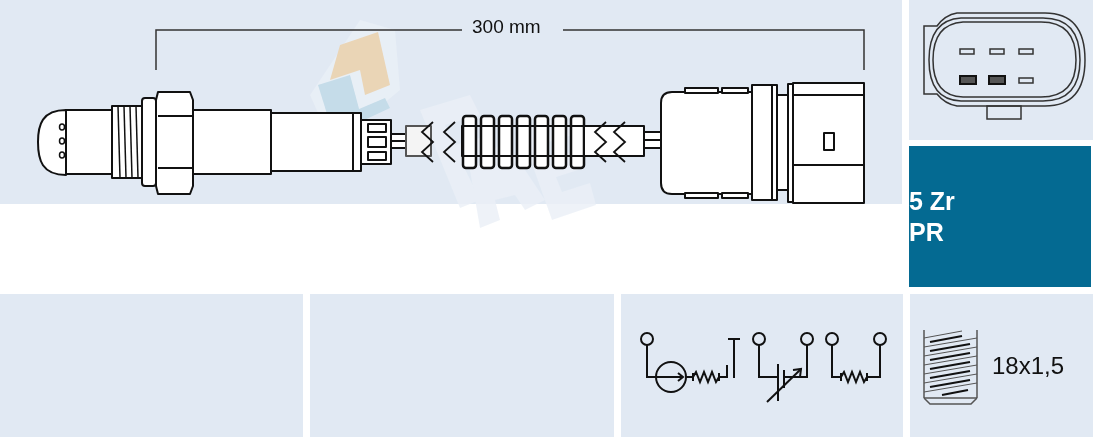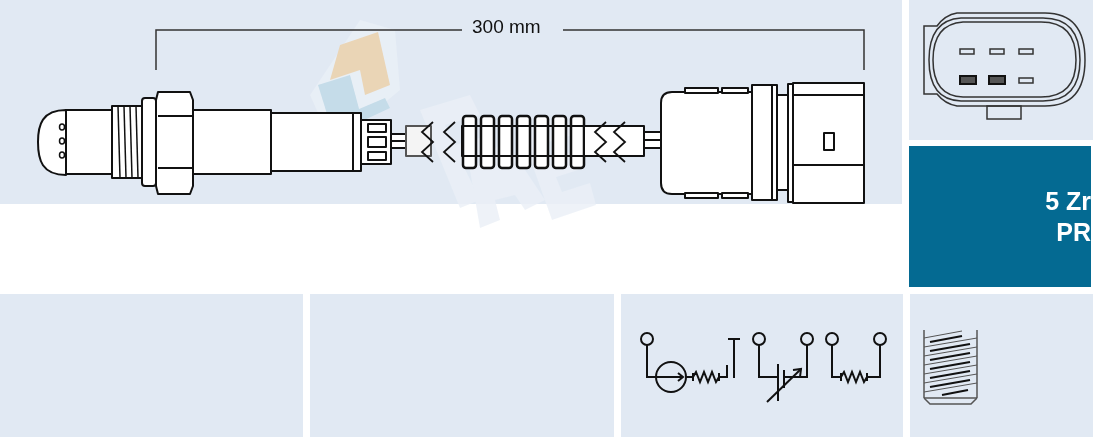--- a/index.html
+++ b/index.html
@@ -1,20 +1,20 @@
 <!DOCTYPE html>
 <html><head>
 <meta charset="utf-8">
 <style>
   html,body{margin:0;padding:0;background:#ffffff;}
   body{width:1093px;height:437px;position:relative;overflow:hidden;font-family:"Liberation Sans",sans-serif;}
   .panel{position:absolute;background:#e1e9f3;}
   #main-panel{left:0;top:0;width:902px;height:204px;}
   #connector-panel{left:909px;top:0;width:184px;height:140px;}
-  #type-panel{left:909px;top:146px;width:182px;height:141px;background:#046a92;display:flex;flex-direction:column;align-items:flex-end;justify-content:center;color:#fff;font-weight:bold;font-size:25px;line-height:31px;}
+  #type-panel{left:909px;top:146px;width:182px;height:141px;background:#046a92;display:flex;flex-direction:column;align-items:flex-start;justify-content:center;color:#fff;font-weight:bold;font-size:25px;line-height:31px;}
   #empty-1{left:0;top:294px;width:303px;height:143px;}
   #empty-2{left:310px;top:294px;width:304px;height:143px;}
   #circuit-panel{left:621px;top:294px;width:282px;height:143px;}
   #thread-panel{left:910px;top:294px;width:183px;height:143px;}
   svg{position:absolute;left:0;top:0;}
   .dim-label{position:absolute;left:472px;top:16px;font-size:19px;color:#111;letter-spacing:0;}
   .thread-label{position:absolute;left:82px;top:58px;font-size:24px;color:#111;}
 </style>
 </head>
 <body>
@@ -206,13 +206,14 @@
     <g stroke="#555" stroke-width="1">
       <line x1="14" y1="44" x2="52" y2="37"></line>
       <line x1="14" y1="53" x2="67" y2="44"></line>
       <line x1="14" y1="62" x2="67" y2="53"></line>
       <line x1="14" y1="71" x2="67" y2="62"></line>
       <line x1="14" y1="80" x2="67" y2="71"></line>
       <line x1="14" y1="89" x2="67" y2="80"></line>
       <line x1="14" y1="98" x2="67" y2="89"></line>
     </g>
   </svg>
+  <div class="thread-label">18x1,5</div>
 </div>
 
 </body></html>

